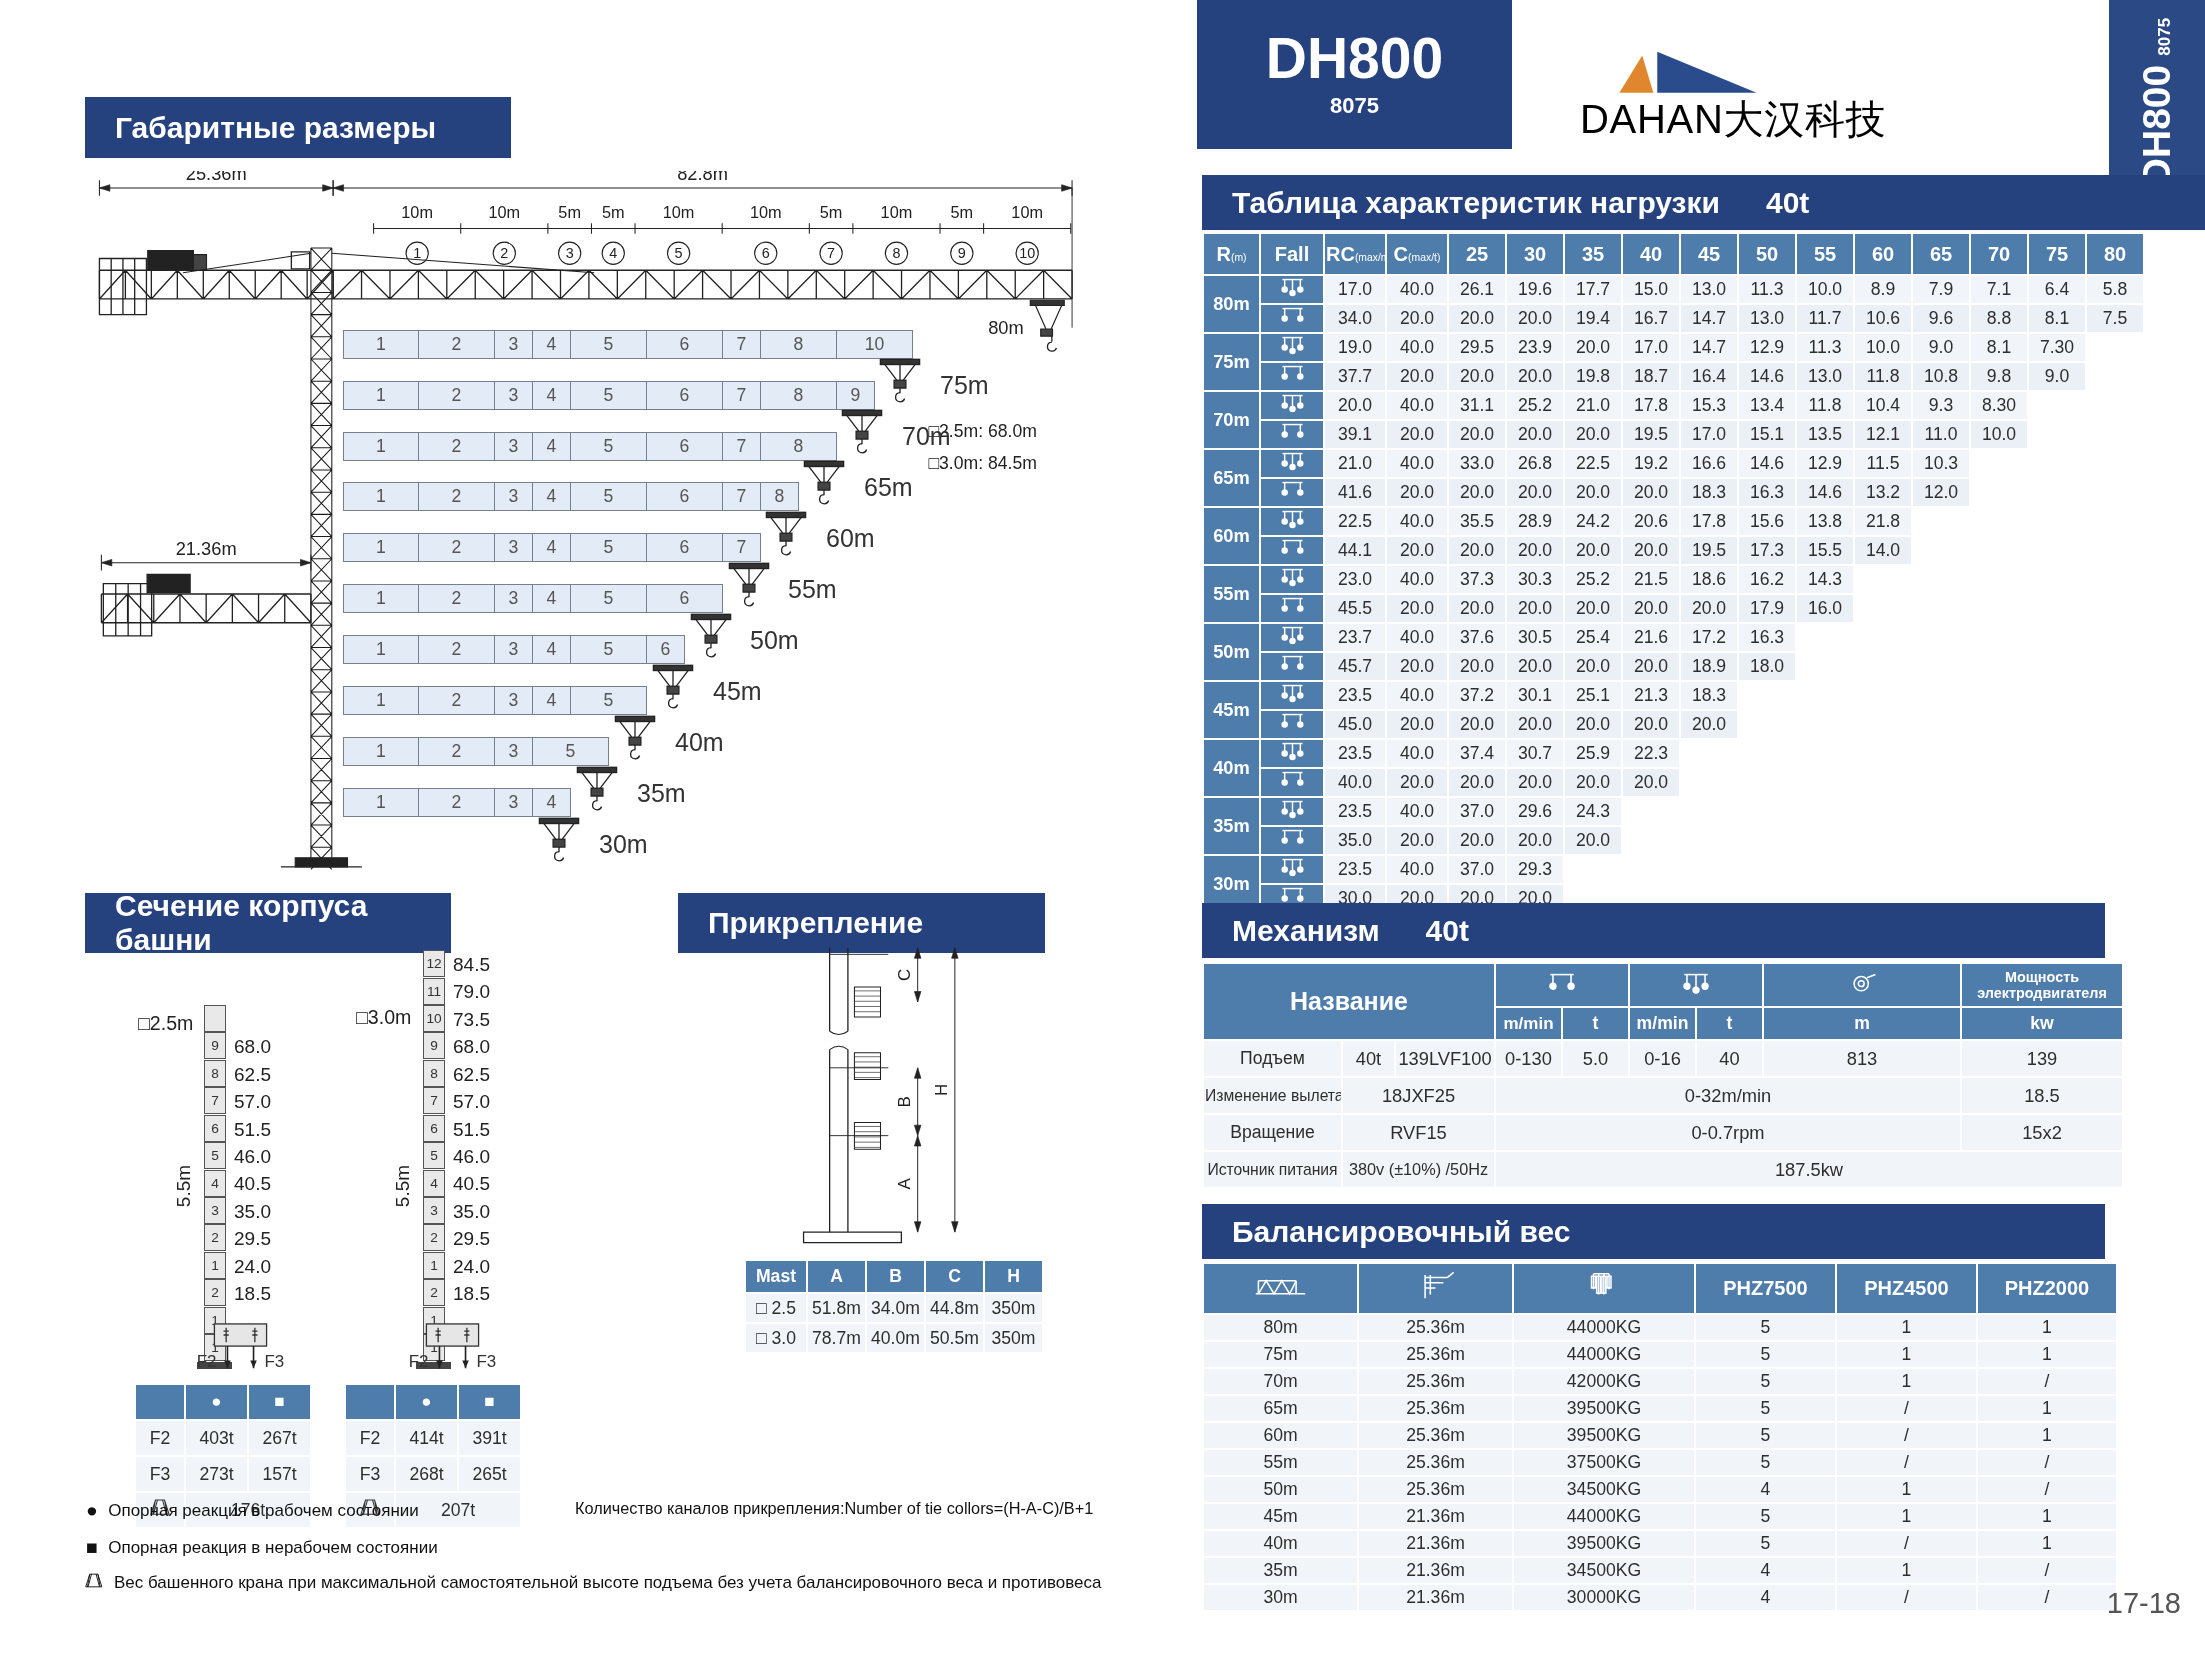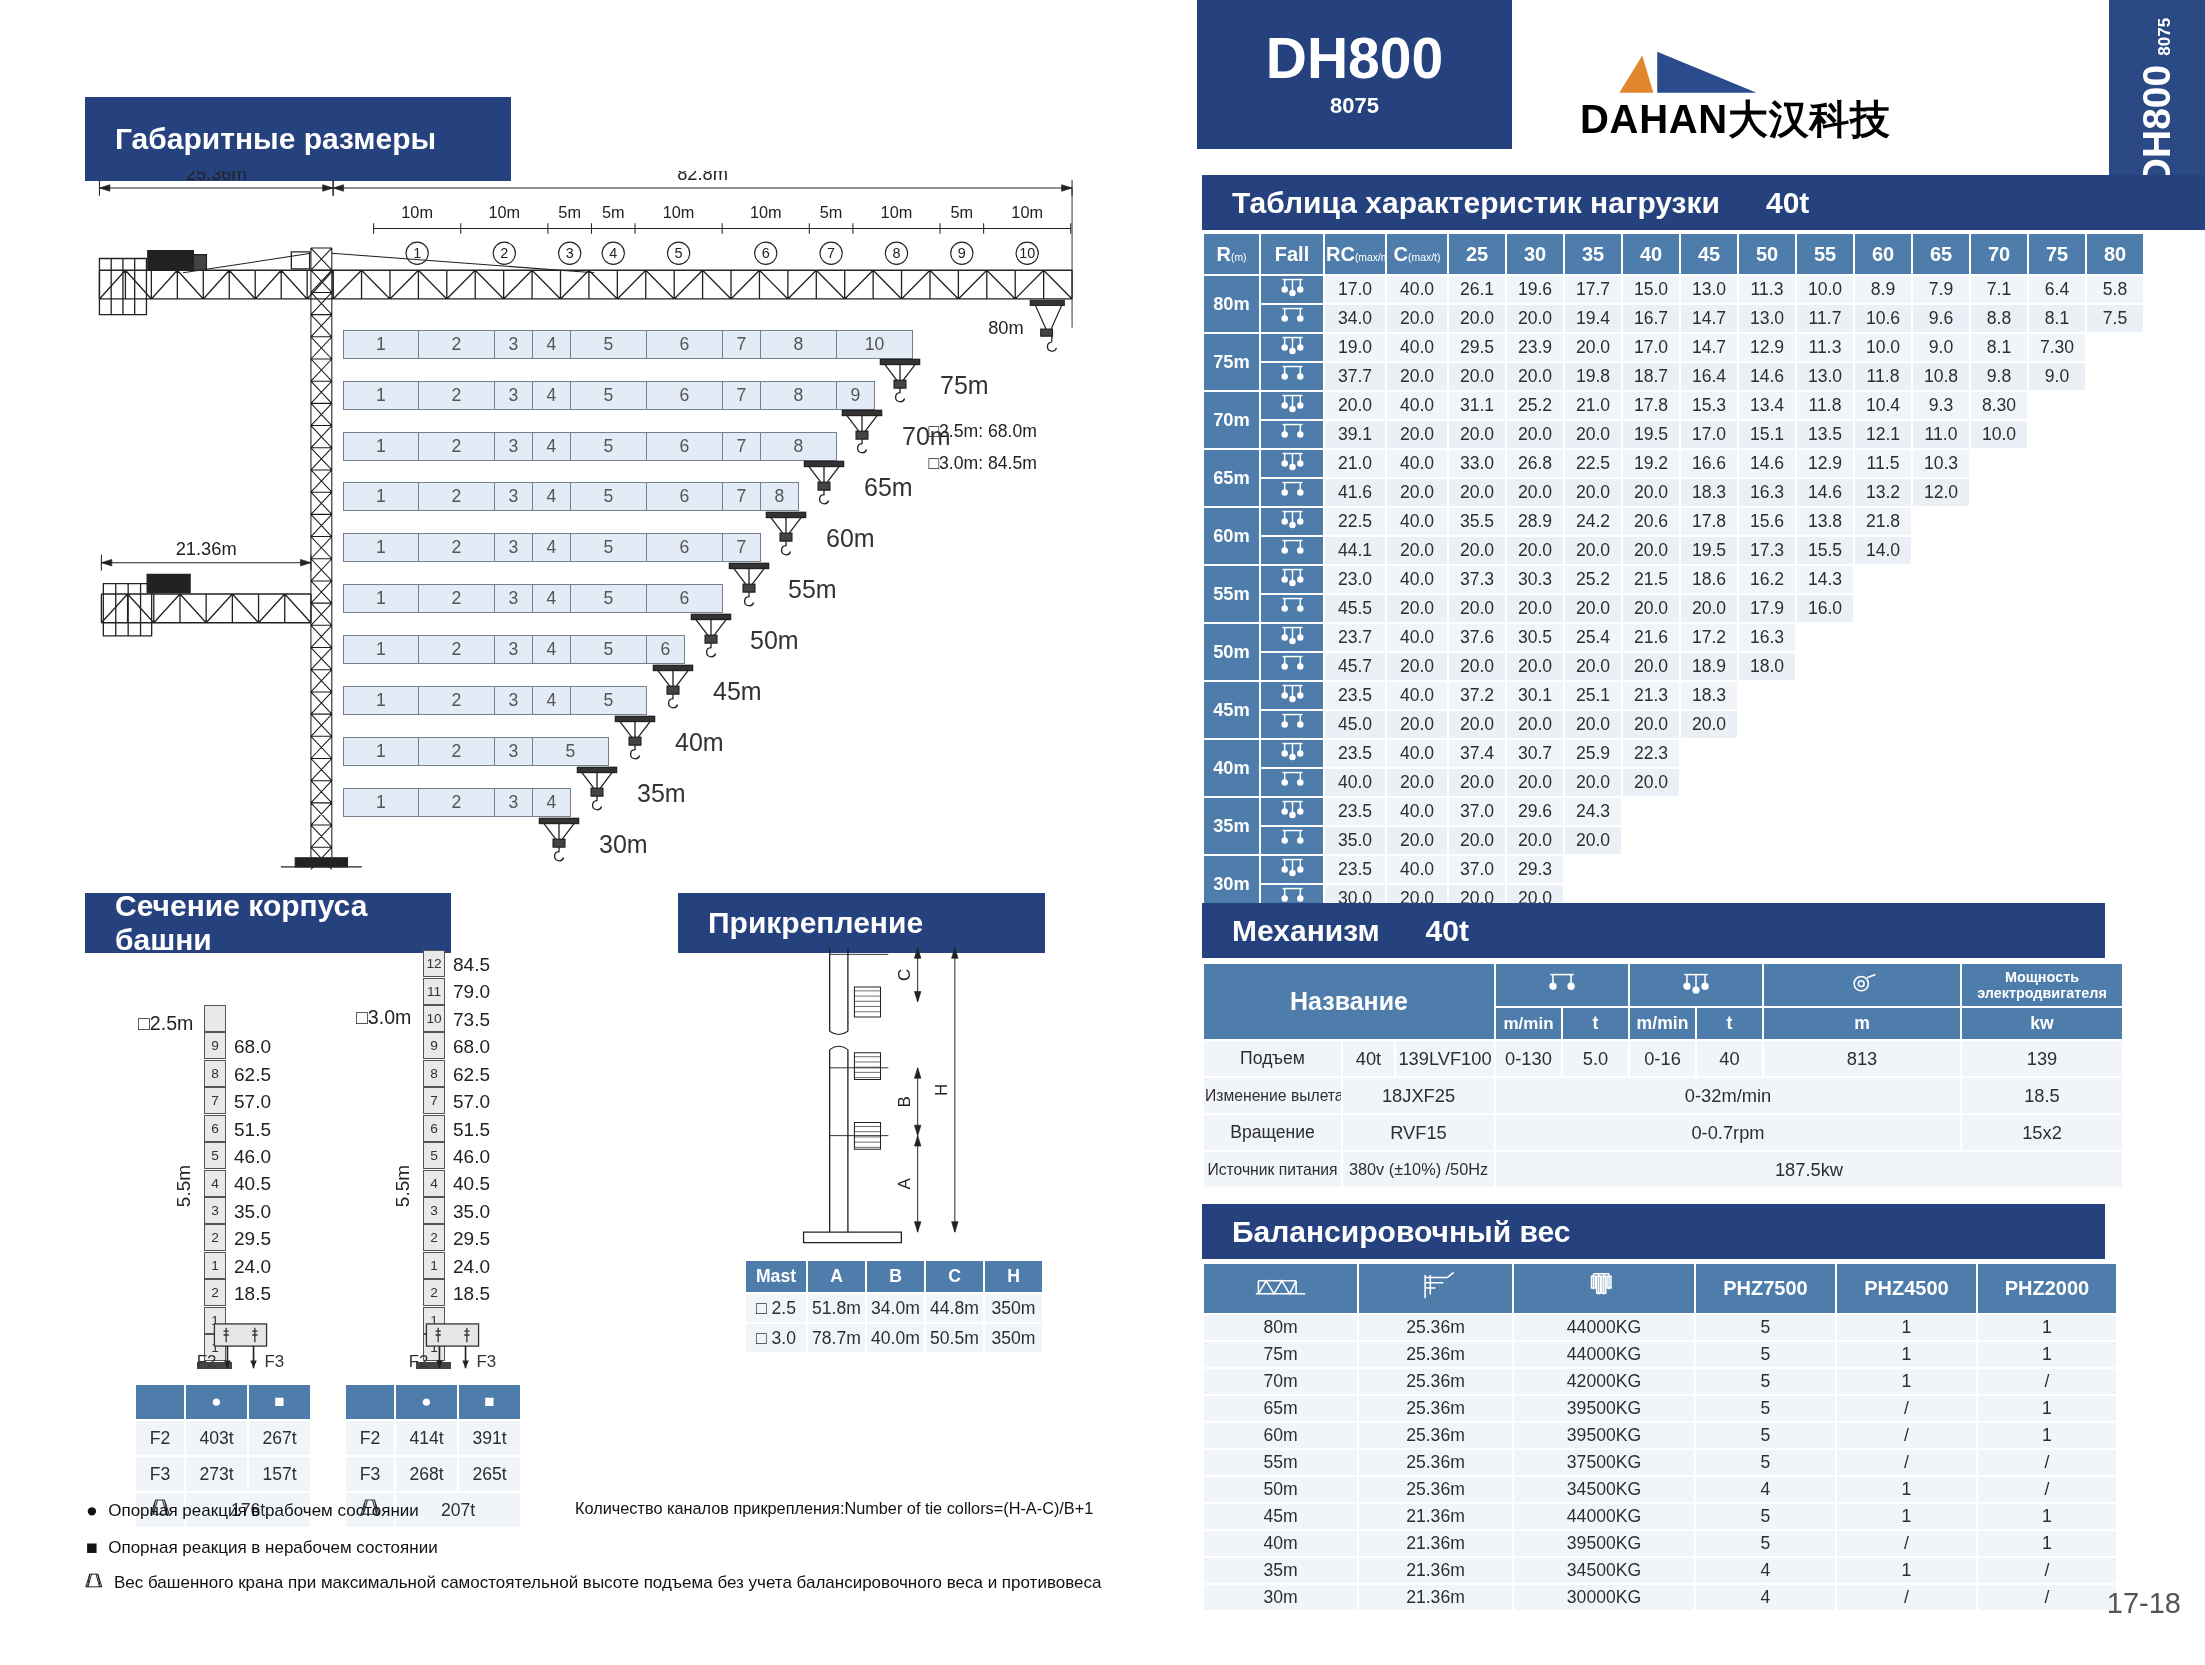--- a/index.html
+++ b/index.html
@@ -42,27 +42,27 @@
              border:1.3px solid #555;background:#e9e9e9;display:flex;align-items:center;
              justify-content:center;font-size:13.7px;color:#333;}
   .mast-h{position:absolute;font-size:19px;color:#222;}
   .dim-note{position:absolute;font-size:17.6px;color:#222;}
   .note-line{position:absolute;display:flex;align-items:center;gap:10.4px;
              font-size:17px;color:#111;}
   .vtab{background:#2b4a85;}
   .vtab-inner{position:absolute;left:50%;top:50%;
               transform:translate(-50%,-50%) rotate(-90deg);
               white-space:nowrap;color:#fff;display:flex;align-items:baseline;gap:9.1px;}
-  .logo-text{font-weight:bold;color:#000;font-size:40px;letter-spacing:0.7px;}
+  .logo-text{font-weight:normal;color:#000;font-size:40px;letter-spacing:0.7px;}
   svg text{font-family:"Liberation Sans",sans-serif;}
 </style>
 </head>
 <body>
 
-<div class="abs band" style="left:85px;top:97px;width:426px;height:84px;">
+<div class="abs band" style="left:85px;top:97px;width:426px;height:61px;">
   <span>Габаритные размеры</span>
 </div>
 
 <svg id="crane-svg" class="abs" style="left:85px;top:171px;" width="1025" height="705" viewBox="0 0 1570 1080">
     <path d="M22 26H380" stroke="#222" fill="none" stroke-width="1.6"></path>
     <path d="M22 14v24M380 14v24" stroke="#222" fill="none" stroke-width="1.6"></path>
     <path d="M22 26l16 -5v10z" stroke="#222" fill="#222" stroke-width="1"></path>
     <path d="M380 26l-16 -5v10z" stroke="#222" fill="#222" stroke-width="1"></path>
     <text x="201" y="14" font-size="28" fill="#222" text-anchor="middle">25.36m</text>
     <path d="M380 26H1512" stroke="#222" fill="none" stroke-width="1.6"></path>

